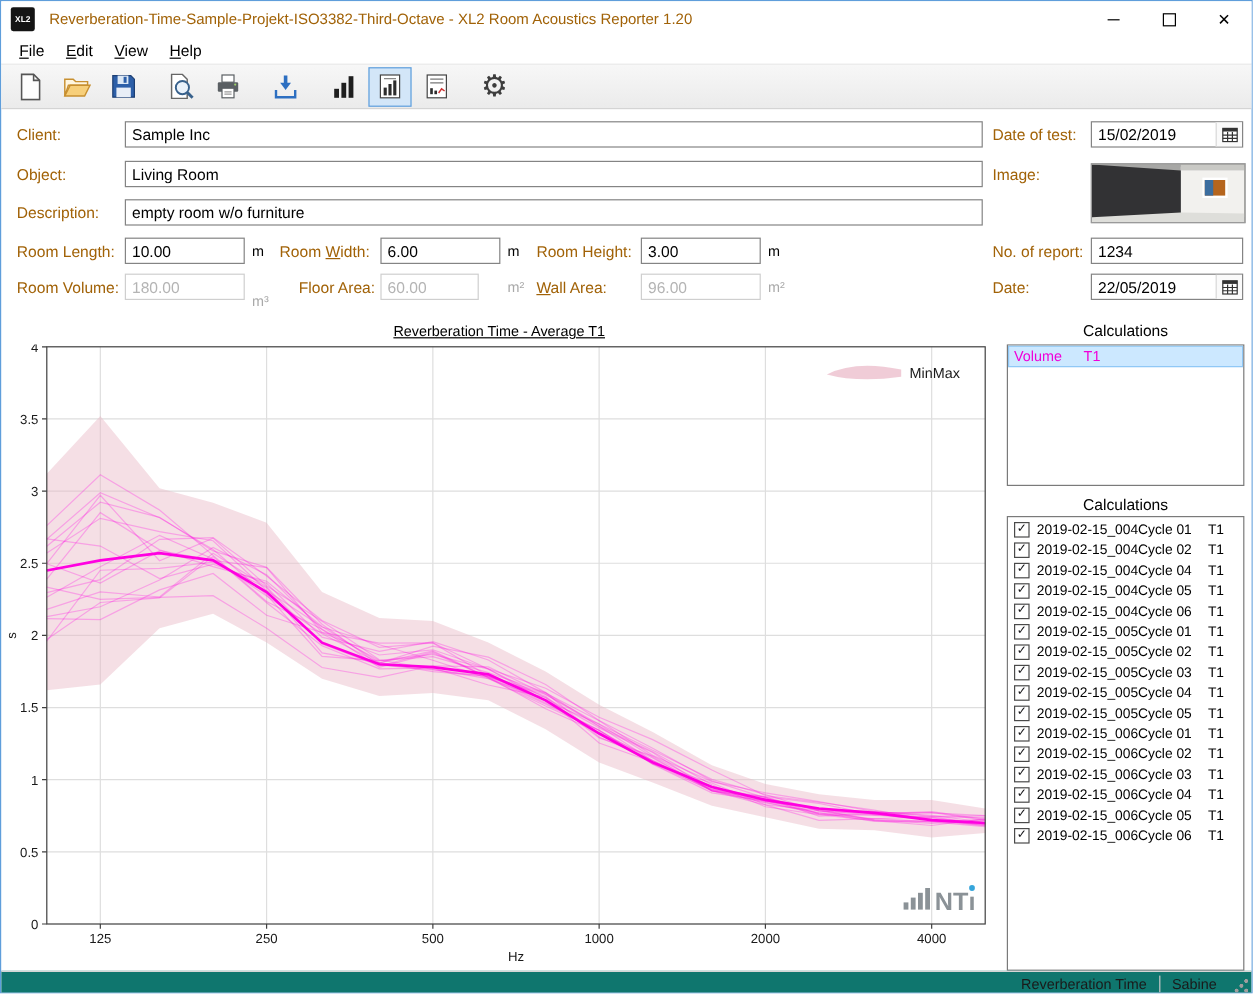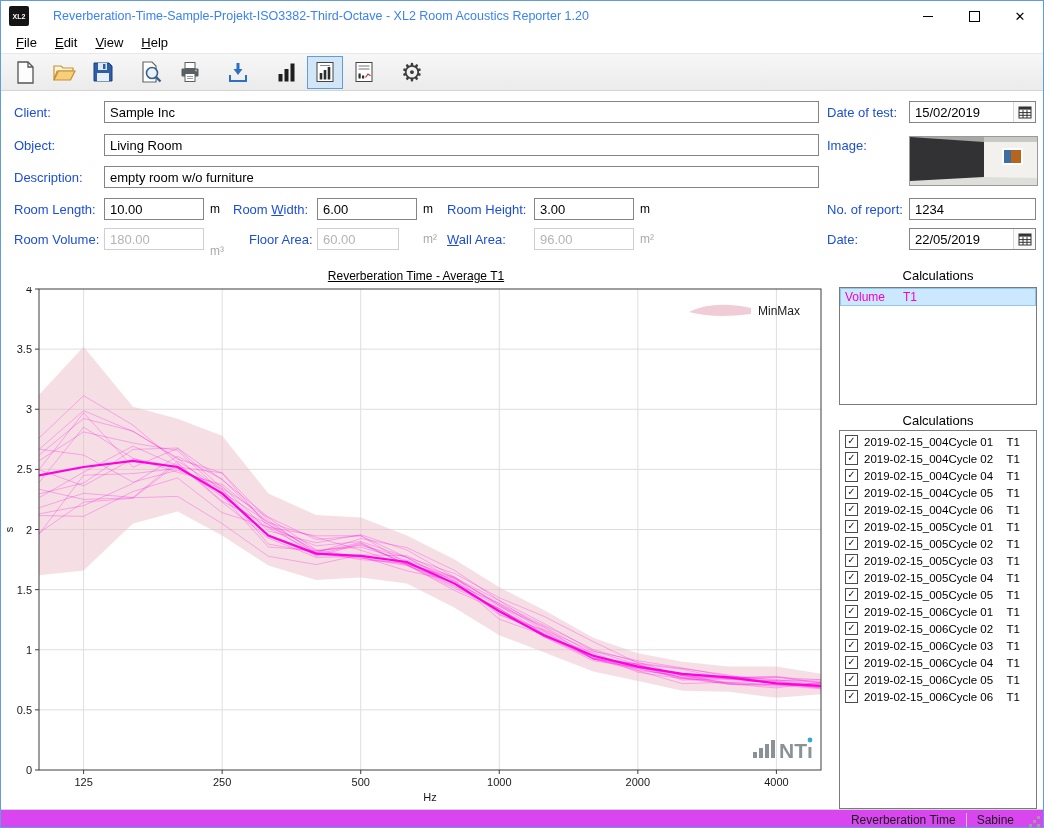--- a/index.html
+++ b/index.html
@@ -1,37 +1,37 @@
 <!DOCTYPE html>
 <html><head>
 <meta charset="utf-8">
 <style>
   html,body{margin:0;padding:0;background:#fff;font-family:"Liberation Sans",sans-serif;}
   .window{position:relative;width:1044px;height:828px;border:1px solid #5f9edb;box-sizing:border-box;background:#fff;overflow:hidden;}
   
   .titlebar{position:absolute;left:0;top:0;width:100%;height:30px;background:#fff;display:flex;align-items:center;}
   .app-badge{margin-left:8px;width:20px;height:20px;background:#141414;color:#fff;font-size:7px;font-weight:bold;display:flex;align-items:center;justify-content:center;border-radius:2px;}
-  .title-text{margin-left:24px;font-size:12.5px;color:#3b82f6;white-space:nowrap;}
+  .title-text{margin-left:12px;font-size:12.5px;color:#a16207;white-space:nowrap;}
   .win-controls{margin-left:auto;display:flex;height:30px;}
   .win-btn{width:46px;height:30px;display:flex;align-items:center;justify-content:center;cursor:default;}
   .min-glyph{width:10px;height:1px;background:#000;}
   .max-glyph{width:9px;height:9px;border:1px solid #000;}
   .close-glyph{font-size:13px;color:#000;line-height:1;}
   
   .menubar{position:absolute;left:0;top:30px;width:100%;height:22px;display:flex;align-items:center;padding-left:6px;box-sizing:border-box;background:#fff;}
   .menu-item{padding:2px 9px;font-size:13px;color:#000;}
   
   .toolbar{position:absolute;left:0;top:52px;width:100%;height:38px;background:linear-gradient(#f7f7f7,#ebebeb);border-top:1px solid #e8e8e8;border-bottom:1px solid #d4d4d4;display:flex;align-items:center;padding-left:6px;box-sizing:border-box;}
   .tool-btn{width:34px;height:31px;display:flex;align-items:center;justify-content:center;border:1px solid transparent;margin-right:3px;}
   .tool-btn.selected{background:#d3e6f8;border-color:#5f9edb;}
   .tb-gap{width:9px;}
   .gear-glyph{font-size:25px;color:#3d3d3d;line-height:1;}
   
   .form{position:absolute;left:0;top:90px;width:100%;height:172px;}
-  .flabel{position:absolute;font-size:13px;color:#1d4ed8;white-space:nowrap;}
+  .flabel{position:absolute;font-size:13px;color:#a16207;white-space:nowrap;}
   .finput{position:absolute;height:22px;border:1px solid #848484;font-family:"Liberation Sans",sans-serif;font-size:13px;padding:0 5px;box-sizing:border-box;background:#fff;color:#000;}
   .finput:disabled{color:#b4b4b4;border-color:#cfcfcf;background:#fff;}
   .unit{position:absolute;font-size:12px;color:#000;}
   .unit.dim{color:#a9a9a9;}
   .date-field{position:absolute;width:127px;height:22px;}
   .date-field input{width:127px;height:22px;padding-right:12px;}
   .cal-btn{position:absolute;right:1px;top:1px;width:21px;height:20px;background:#fafafa;display:flex;align-items:center;justify-content:center;border-left:1px solid #d9d9d9;}
   .image-box{position:absolute;border:1px solid #9a9a9a;background:#a7a7a5;overflow:hidden;}
   
   .chart-wrap{position:absolute;left:0;top:262px;width:830px;height:546px;}
@@ -45,21 +45,21 @@
   .side-heading{position:absolute;width:100%;text-align:center;font-size:13px;color:#000;}
   .listbox{position:absolute;left:0;width:198px;border:1px solid #7a7a7a;background:#fff;box-sizing:border-box;overflow:hidden;}
   .calc-row{display:flex;align-items:center;height:18px;padding-left:4px;background:#cce8ff;border:1px solid #90c8f6;box-sizing:border-box;font-size:12px;}
   .calc-name{color:#f000d8;width:58px;}
   .calc-type{color:#f000d8;}
   .m-row{display:flex;align-items:center;height:17px;padding-left:5px;font-size:11.5px;color:#000;}
   .checkbox{width:11px;height:11px;border:1px solid #4a4a4a;background:#fff;font-size:10px;line-height:10px;text-align:center;color:#17171a;margin-right:6px;flex:none;}
   .m-name{white-space:nowrap;}
   .m-type{margin-left:auto;margin-right:16px;}
   
-  .statusbar{position:absolute;left:0;top:808px;width:100%;height:20px;background:#d946ef;border-top:1px solid #d5d5d5;box-sizing:border-box;display:flex;align-items:center;justify-content:flex-end;font-size:12px;color:#1a1a1a;}
+  .statusbar{position:absolute;left:0;top:808px;width:100%;height:20px;background:#0f766e;border-top:1px solid #d5d5d5;box-sizing:border-box;display:flex;align-items:center;justify-content:flex-end;font-size:12px;color:#1a1a1a;}
   .sb-item{padding:0 10px;white-space:nowrap;}
   .sb-sep{width:1px;height:14px;background:#c9c9c9;}
   .grip{width:13px;height:13px;margin:4px 2px 0 4px;background:
     radial-gradient(circle at 10.5px 2.5px,#9e9e9e 1.4px,transparent 1.9px),
     radial-gradient(circle at 10.5px 10.5px,#9e9e9e 1.4px,transparent 1.9px),
     radial-gradient(circle at 2.5px 10.5px,#9e9e9e 1.4px,transparent 1.9px),
     radial-gradient(circle at 6.5px 6.5px,#9e9e9e 1.4px,transparent 1.9px);}
 </style>
 </head>
 <body>

